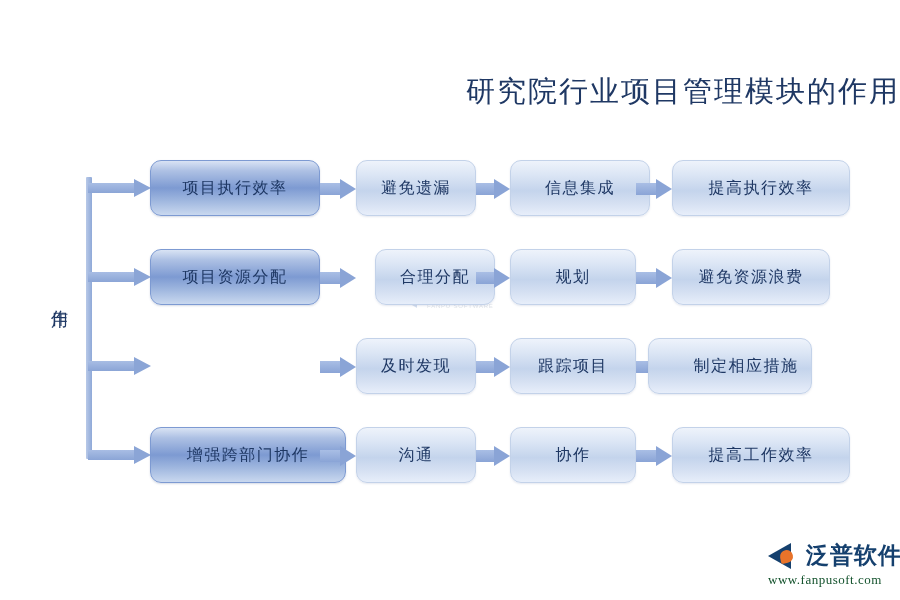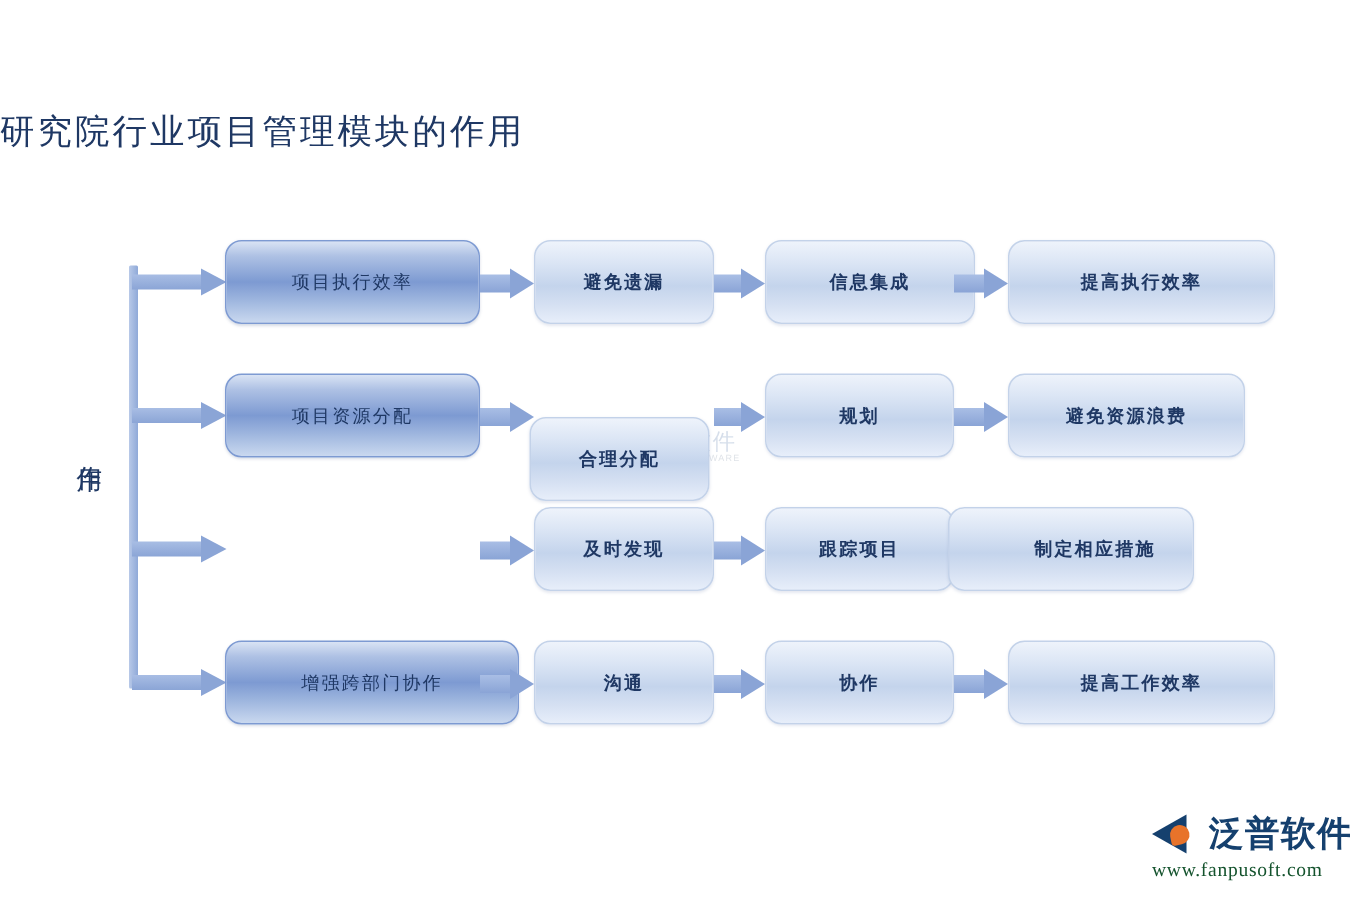--- a/index.html
+++ b/index.html
@@ -21,22 +21,22 @@
     height: 600px;
     background: #ffffff;
   }
 
   
   .title {
     position: absolute;
     left: 0;
     top: 72px;
     width: 900px;
-    text-align: left;
-    font-size: 23px;
+    text-align: right;
+    font-size: 29px;
     letter-spacing: 2px;
     color: #1f3864;
     font-family: "Liberation Serif", "DejaVu Serif", serif;
     white-space: nowrap;
   }
 
   
   .watermark-center {
     position: absolute;
     left: 398px;
@@ -151,21 +151,21 @@
 
   .node {
     position: absolute;
     top: 0;
     height: 56px;
     border-radius: 11px;
     border: 1px solid #b4c6e4;
     display: flex;
     align-items: center;
     justify-content: center;
-    font-size: 12px;
+    font-size: 16px;
     color: #1f3864;
     letter-spacing: 1.5px;
     box-sizing: border-box;
     font-family: "Liberation Serif", "DejaVu Serif", serif;
     white-space: nowrap;
   }
   
   .node.primary {
     background: linear-gradient(to bottom,
       #d9e3f4 0%,
@@ -179,21 +179,20 @@
   
   .node.secondary {
     background: linear-gradient(to bottom,
       #eef3fb 0%,
       #dce6f5 25%,
       #c4d4ec 55%,
       #d5e0f2 78%,
       #e7eefa 100%);
     border-color: #c3d2e9;
     box-shadow: 0 1px 2px rgba(110,130,170,0.18);
-    font-weight: bold;
   }
 
   
   .conn {
     position: absolute;
     top: 19px;
     height: 20px;
   }
   .conn .shaft {
     position: absolute;
@@ -332,21 +331,21 @@
         </div>
       </div>
       <div class="row" style="top: 249px;">
         <div class="node primary" style="left: 150px; width: 170px;">
           <span>项目资源分配</span>
         </div>
         <div class="conn" style="left: 320px; width: 36px;">
           <span class="shaft" style="width:21px"></span>
           <span class="head" style="left:20px"></span>
         </div>
-        <div class="node secondary" style="left: 353px; width: 120px; margin-top: 29px;">
+        <div class="node secondary" style="left: 375px; width: 120px;">
           <span>合理分配</span>
         </div>
         <div class="conn" style="left: 476px; width: 34px;">
           <span class="shaft" style="width:19px"></span>
           <span class="head" style="left:18px"></span>
         </div>
         <div class="node secondary" style="left: 510px; width: 126px;">
           <span>规划</span>
         </div>
         <div class="conn" style="left: 636px; width: 36px;">
@@ -369,21 +368,21 @@
           <span class="shaft" style="width:19px"></span>
           <span class="head" style="left:18px"></span>
         </div>
         <div class="node secondary" style="left: 510px; width: 126px;">
           <span>跟踪项目</span>
         </div>
         <div class="conn" style="left: 636px; width: 36px;">
           <span class="shaft" style="width:21px"></span>
           <span class="head" style="left:20px"></span>
         </div>
-        <div class="node secondary" style="left: 632px; width: 164px; padding-left: 32px;">
+        <div class="node secondary" style="left: 648px; width: 164px; padding-left: 32px;">
           <span>制定相应措施</span>
         </div>
       </div>
       <div class="row" style="top: 427px;">
         <div class="node primary" style="left: 150px; width: 196px;">
           <span>增强跨部门协作</span>
         </div>
         <div class="conn" style="left: 320px; width: 36px;">
           <span class="shaft" style="width:21px"></span>
           <span class="head" style="left:20px"></span>

